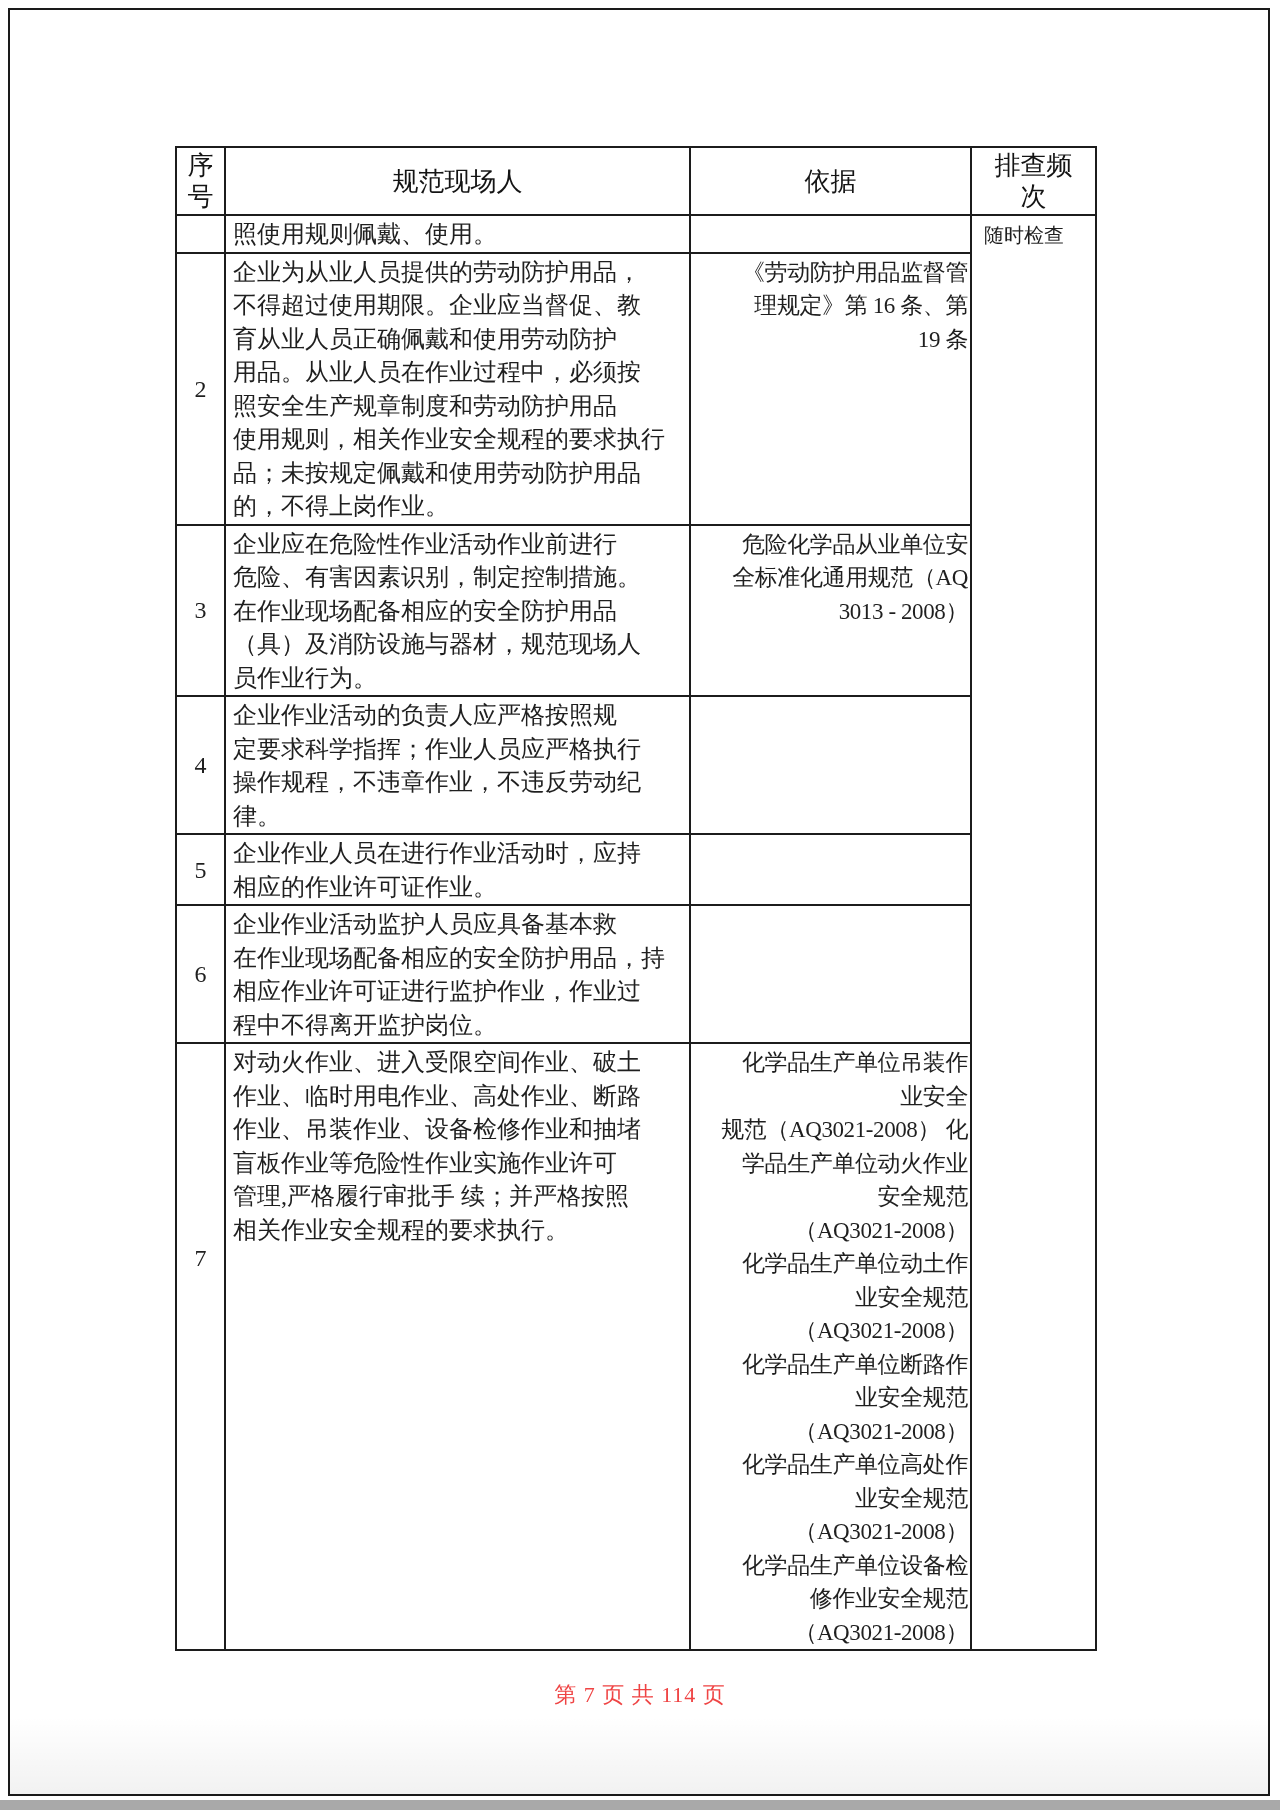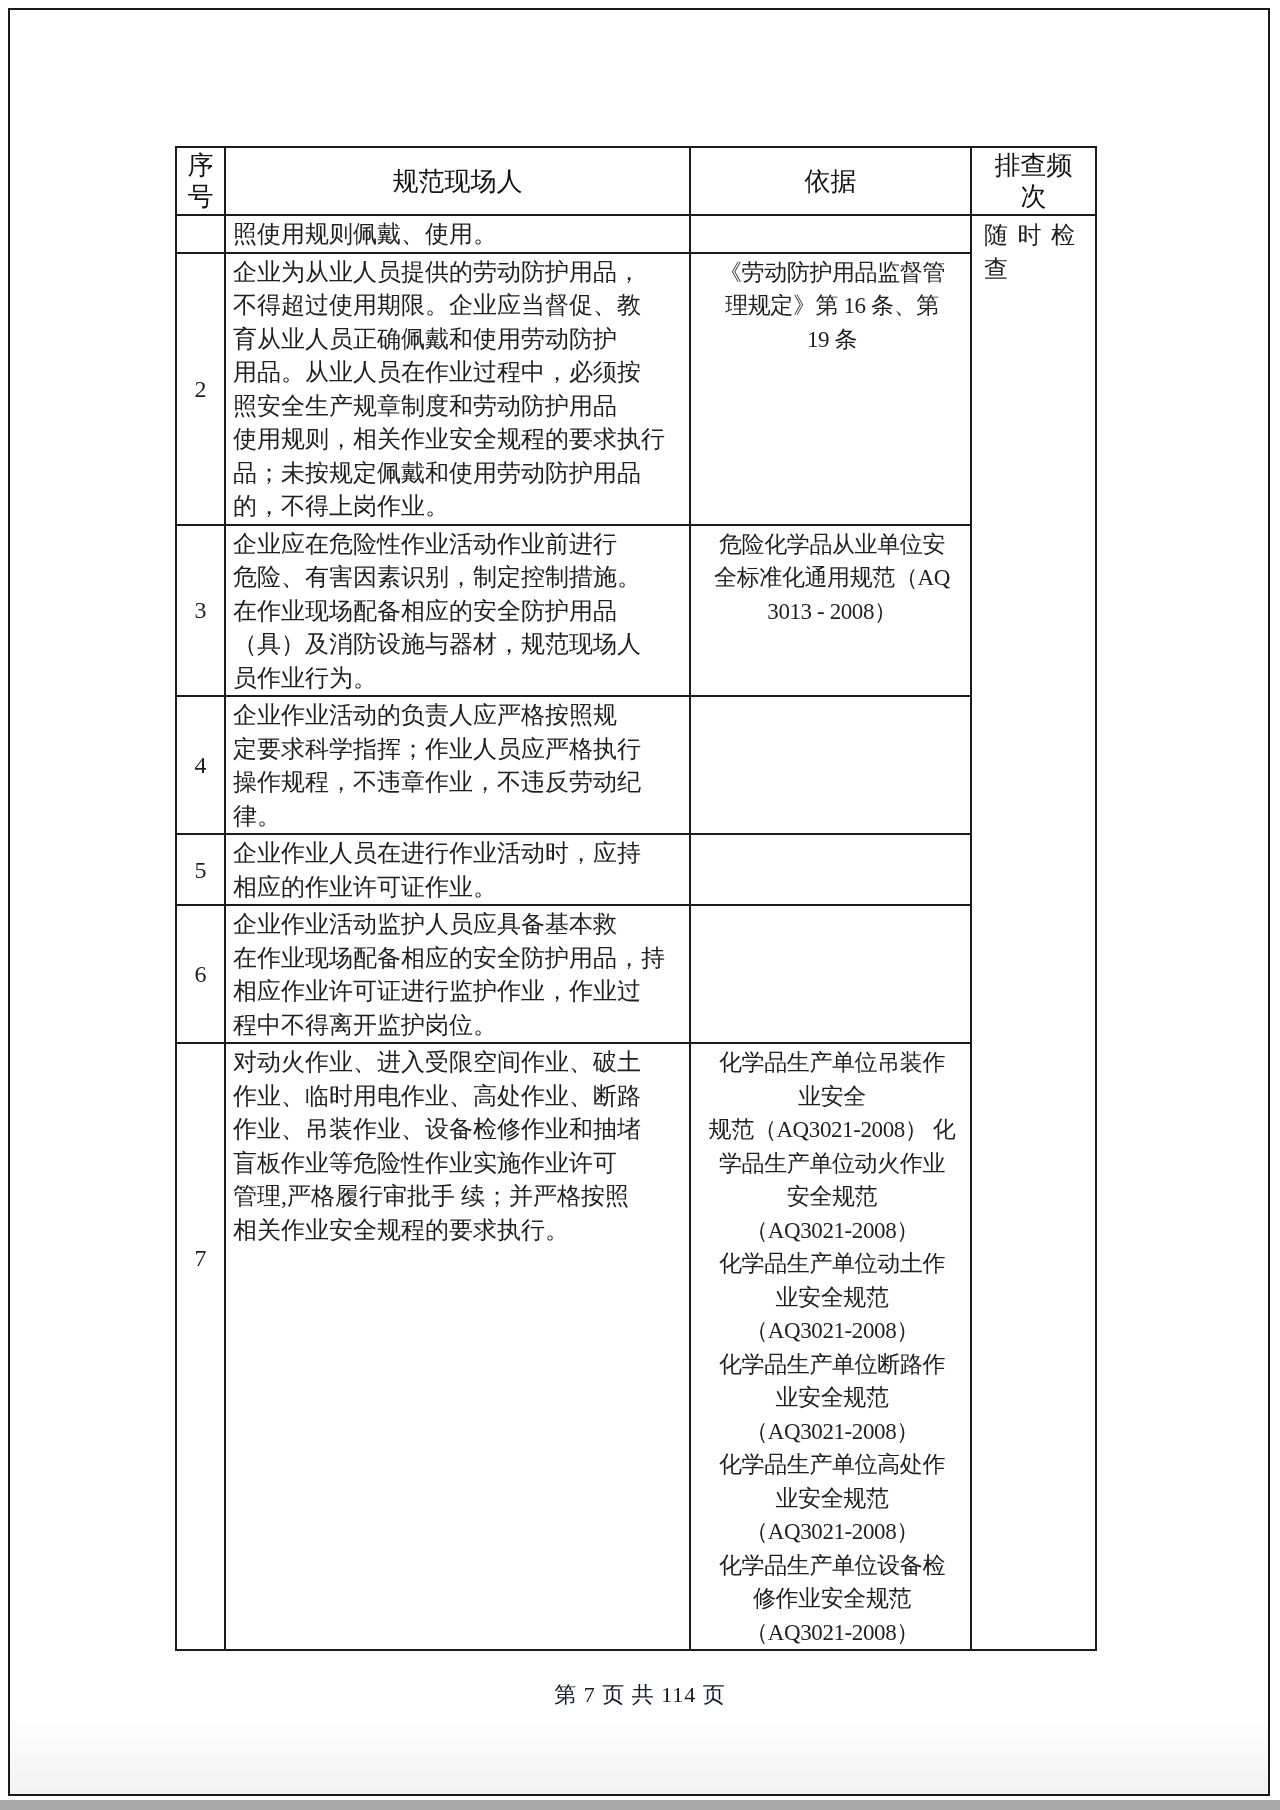--- a/index.html
+++ b/index.html
@@ -87,42 +87,42 @@
     vertical-align: top;
     text-align: left;
     white-space: pre;
     padding: 2px 20px 0 7px;
     letter-spacing: 0;
   }
   td.basis {
     font-size: 23px;
     line-height: 33.5px;
     vertical-align: top;
-    text-align: center;
+    text-align: right;
     white-space: pre;
     padding: 2px 2px 0 5px;
     letter-spacing: -0.4px;
   }
   td.freq {
-    font-size: 24px;
+    font-size: 20px;
     line-height: 33.5px;
     vertical-align: top;
     text-align: justify;
     padding: 3px 20px 0 12px;
     font-family: Liberation Serif, serif;
   }
 
   .page-number {
     position: absolute;
     left: 0;
     top: 1680px;
     width: 1280px;
     text-align: center;
     font-size: 22px;
-    color: #0f172a;
+    color: #ef4444;
     letter-spacing: 1px;
   }
 
   .watermark {
     position: absolute;
     left: 985px;
     top: 1731px;
     display: flex;
     align-items: center;
   }

